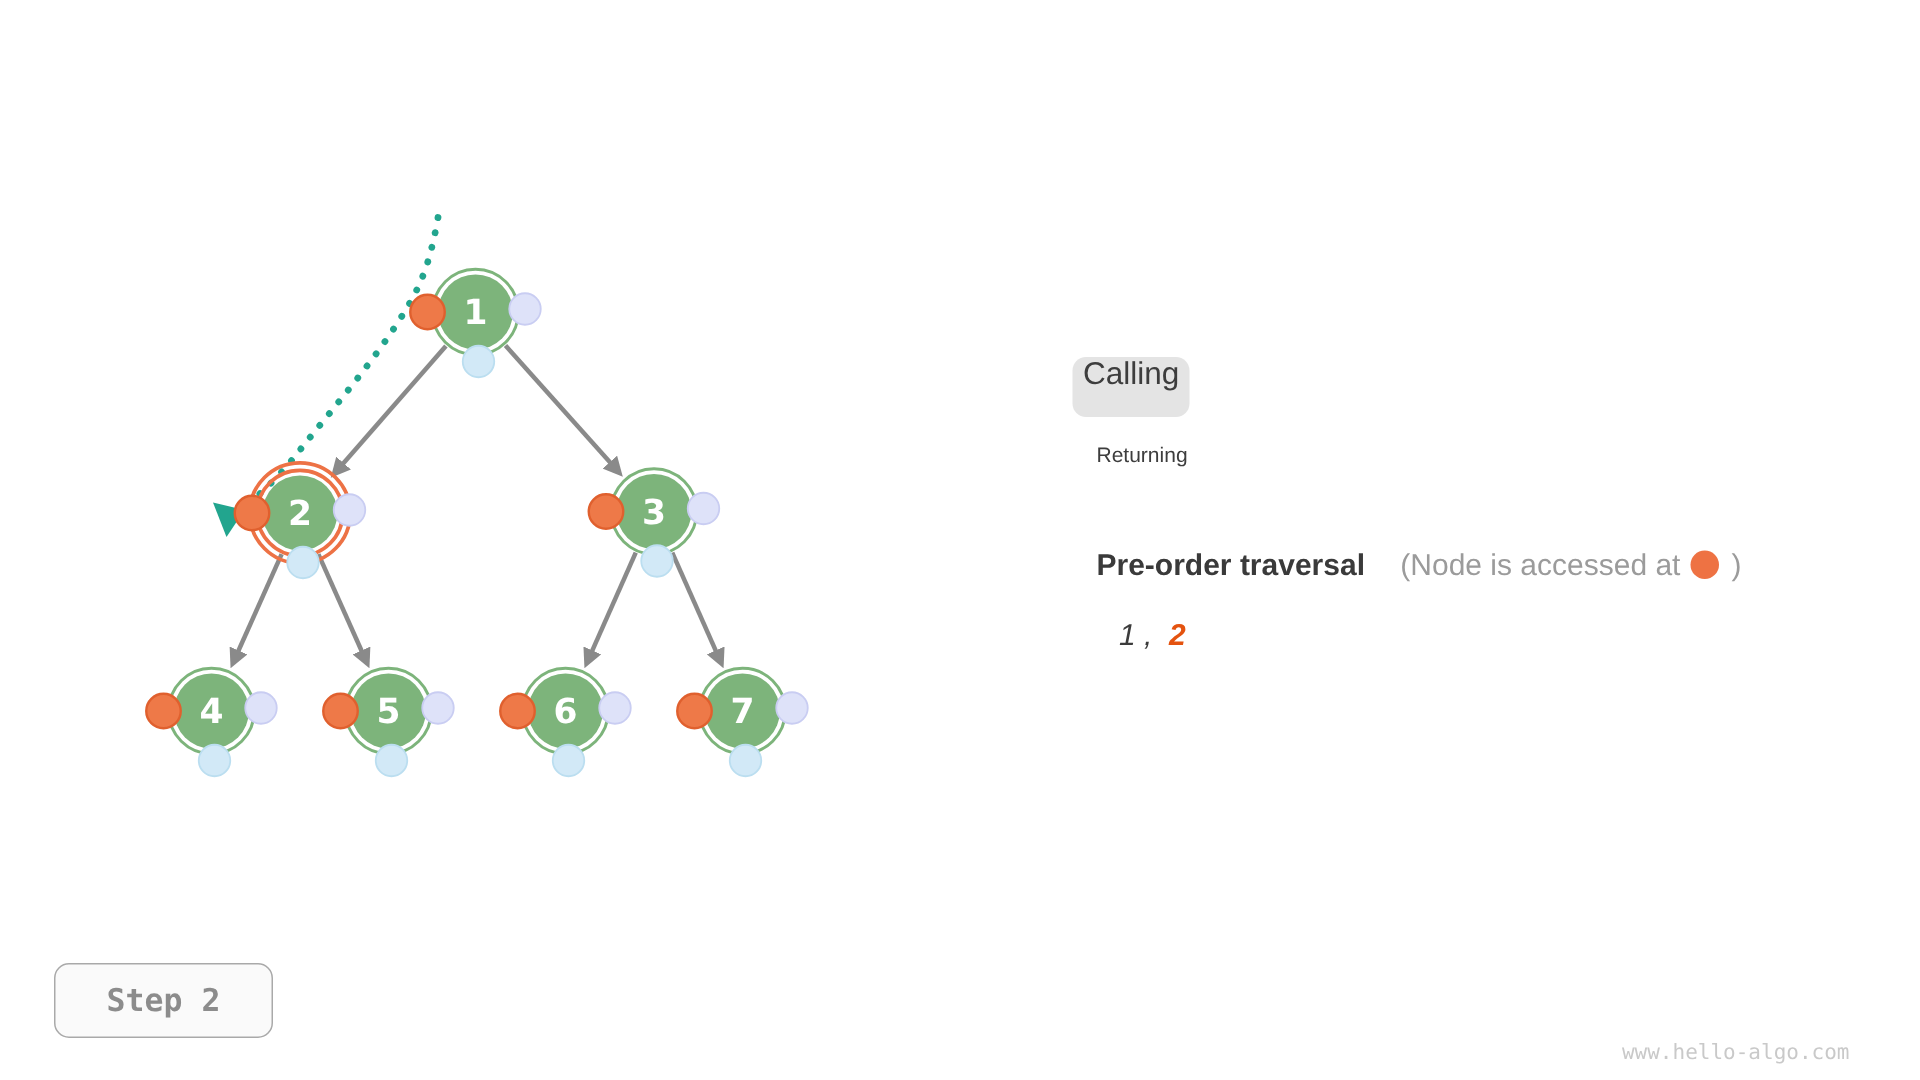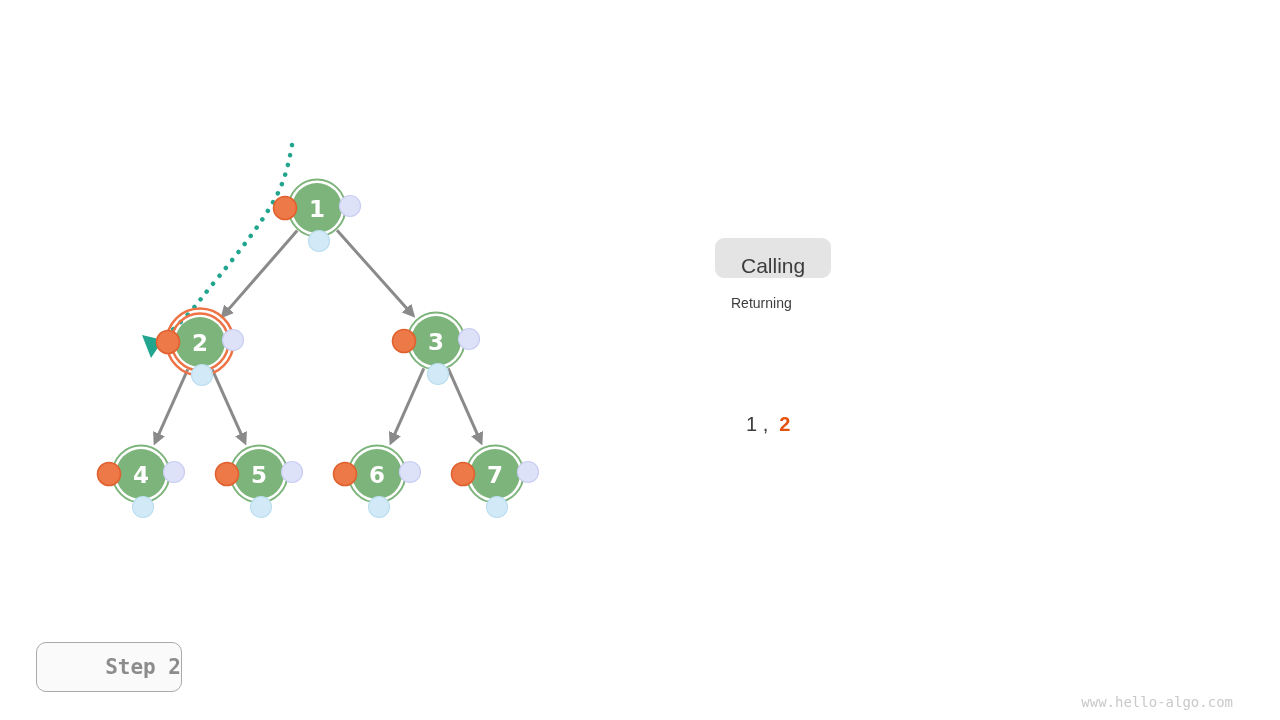--- a/index.html
+++ b/index.html
@@ -1,34 +1,34 @@
 <!DOCTYPE html>
 <html><head>
 <meta charset="utf-8">
 <style>
   html,body{margin:0;padding:0;background:#ffffff;}
   body{width:1280px;height:720px;overflow:hidden;}
   .canvas{position:relative;width:1280px;height:720px;background:#ffffff;
           font-family:"Liberation Sans", sans-serif;}
   #tree{position:absolute;left:0;top:0;}
   .calling-badge{position:absolute;left:715px;top:238px;height:40px;
-          background:#e4e4e4;border-radius:9px;padding:0 26px;
-          display:flex;align-items:flex-end;font-size:21px;color:#3d3d3d;}
+          background:#e4e4e4;border-radius:9px;padding:0 7px;
+          display:flex;align-items:flex-start;font-size:21px;color:#3d3d3d;}
   .returning-label{position:absolute;left:731px;top:295px;font-size:14px;color:#3d3d3d;}
   .title-row{position:absolute;left:731px;top:366px;font-size:20px;white-space:nowrap;}
   .trav-title{font-weight:bold;color:#3a3a3a;}
   .trav-note{color:#9b9b9b;margin-left:18px;}
   .trav-note .dot{display:inline-block;width:19px;height:19px;border-radius:50%;
           background:#ee7243;vertical-align:-3px;margin:0 8px 0 7px;}
-  .sequence{position:absolute;left:746px;top:413px;font-size:20px;color:#3c3c3c;}
+  .sequence{position:absolute;left:746px;top:413px;font-size:20px;color:#3c3c3c;font-style:italic;}
   .sequence .sep{white-space:pre;color:#3c3c3c;}
   .sequence .hl{color:#e4530f;font-weight:bold;}
   .step-box{position:absolute;left:36px;top:642px;width:146px;height:50px;
           border:1.5px solid #a9a9a9;border-radius:10px;background:#fafafa;
-          display:flex;align-items:center;justify-content:flex-end;
+          display:flex;align-items:center;justify-content:center;
           font-family:"DejaVu Sans Mono", monospace;font-weight:bold;
           font-size:21px;color:#8c8c8c;box-sizing:border-box;}
   .watermark{position:absolute;right:47px;top:678px;
           font-family:"DejaVu Sans Mono", monospace;font-size:14px;color:#c9c9c9;margin-top:16px;}
 </style>
 </head>
 <body>
 
 <div class="canvas">
 
@@ -103,20 +103,24 @@
         <circle cx="33" cy="-2" r="10.5" fill="#dee2f9" stroke="#c9cdf2" stroke-width="1.2"></circle>
         <circle cx="2" cy="33" r="10.5" fill="#d2e9f7" stroke="#bbdef0" stroke-width="1.2"></circle>
       </g>
     </svg>
 
   <div class="calling-badge">
     <span>Calling</span>
   </div>
   <div class="returning-label">Returning</div>
 
+  <div class="title-row">
+    <span class="trav-title">Pre-order traversal</span>
+    <span class="trav-note"><span>(Node is accessed at</span><span class="dot"></span><span>)</span></span>
+  </div>
 
   <div class="sequence" id="sequence"><span>1</span><span class="sep"> ,  </span><span class="hl">2</span></div>
 
   <div class="step-box">
     <span>Step 2</span>
   </div>
 
   <div class="watermark">www.hello-algo.com</div>
 </div>
 

